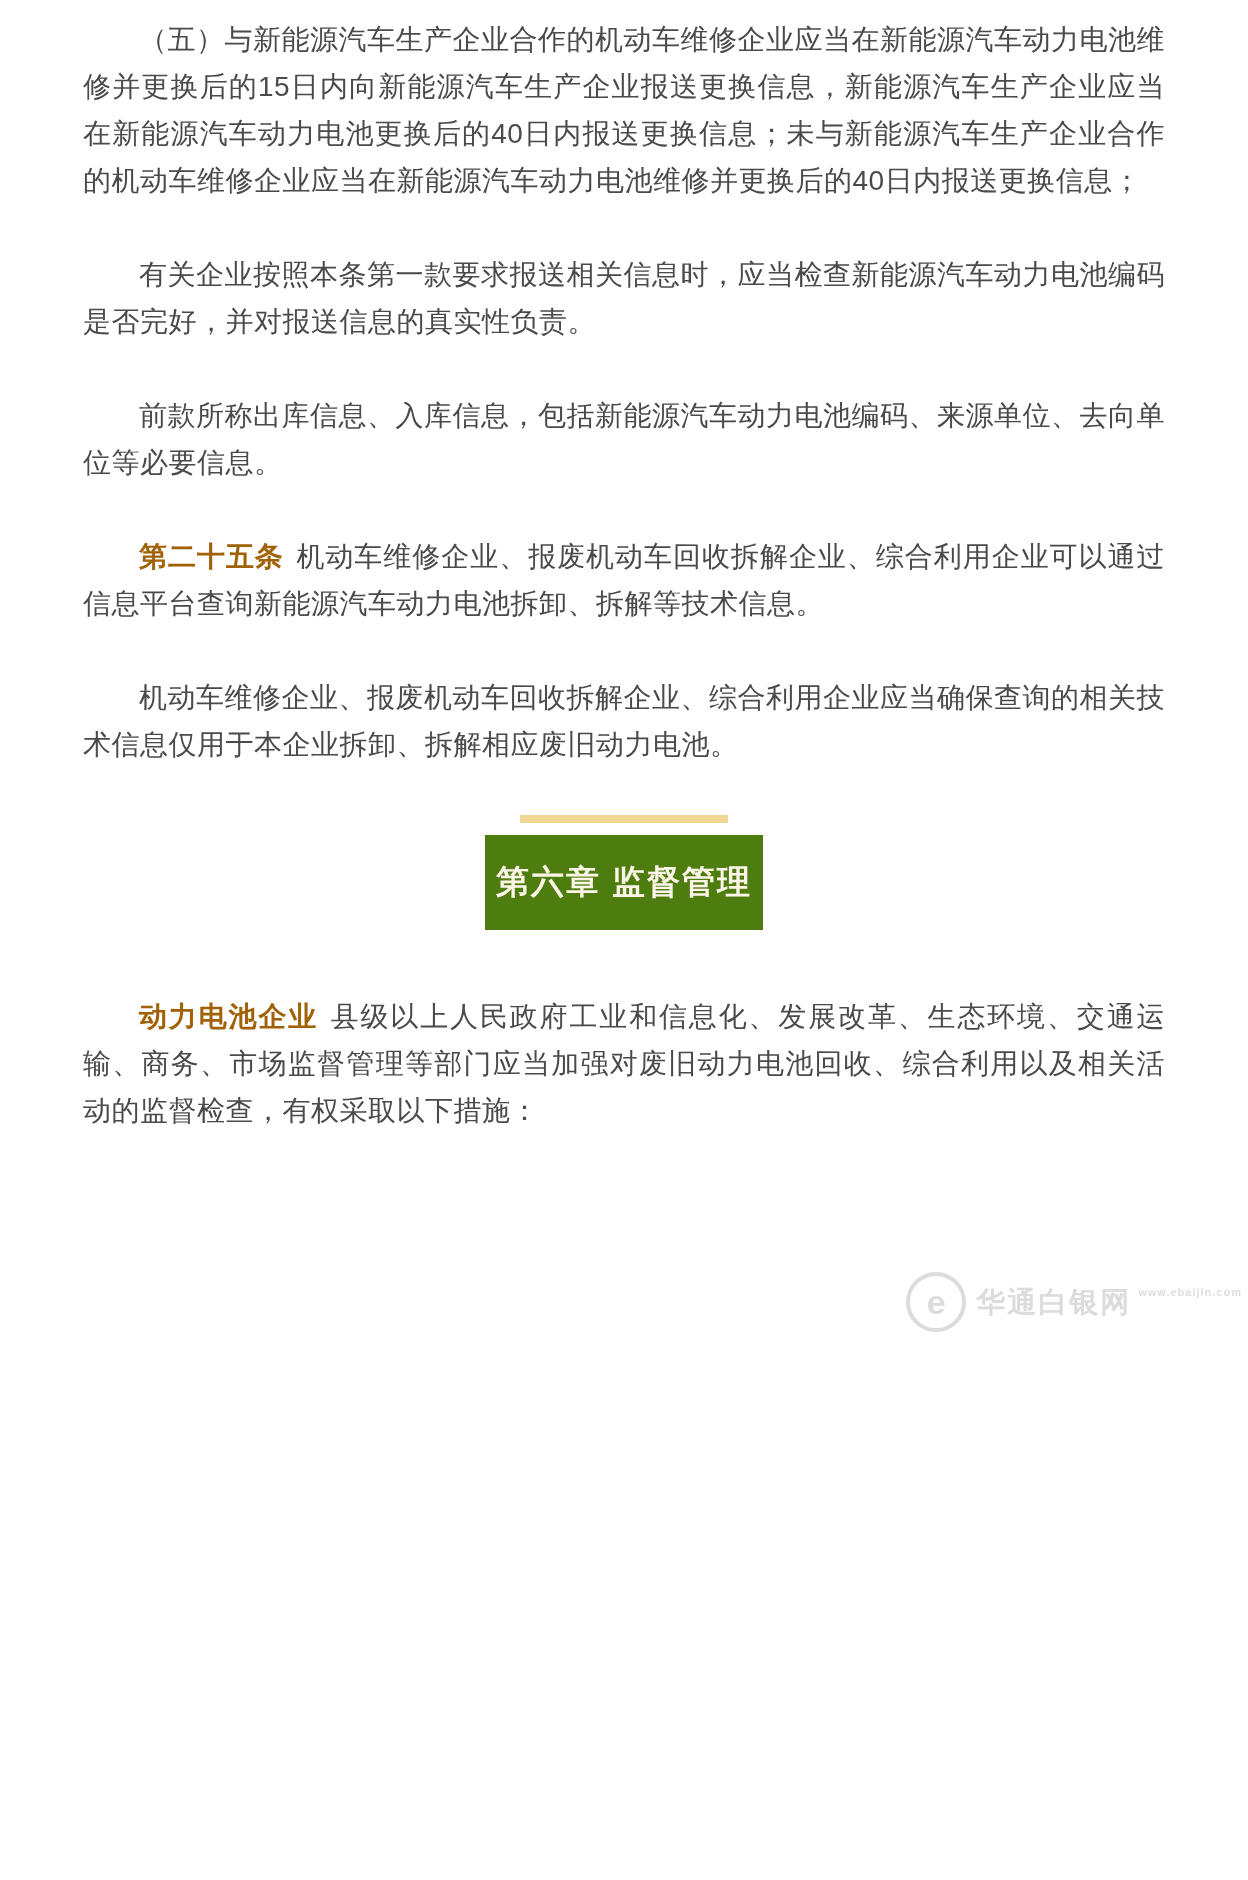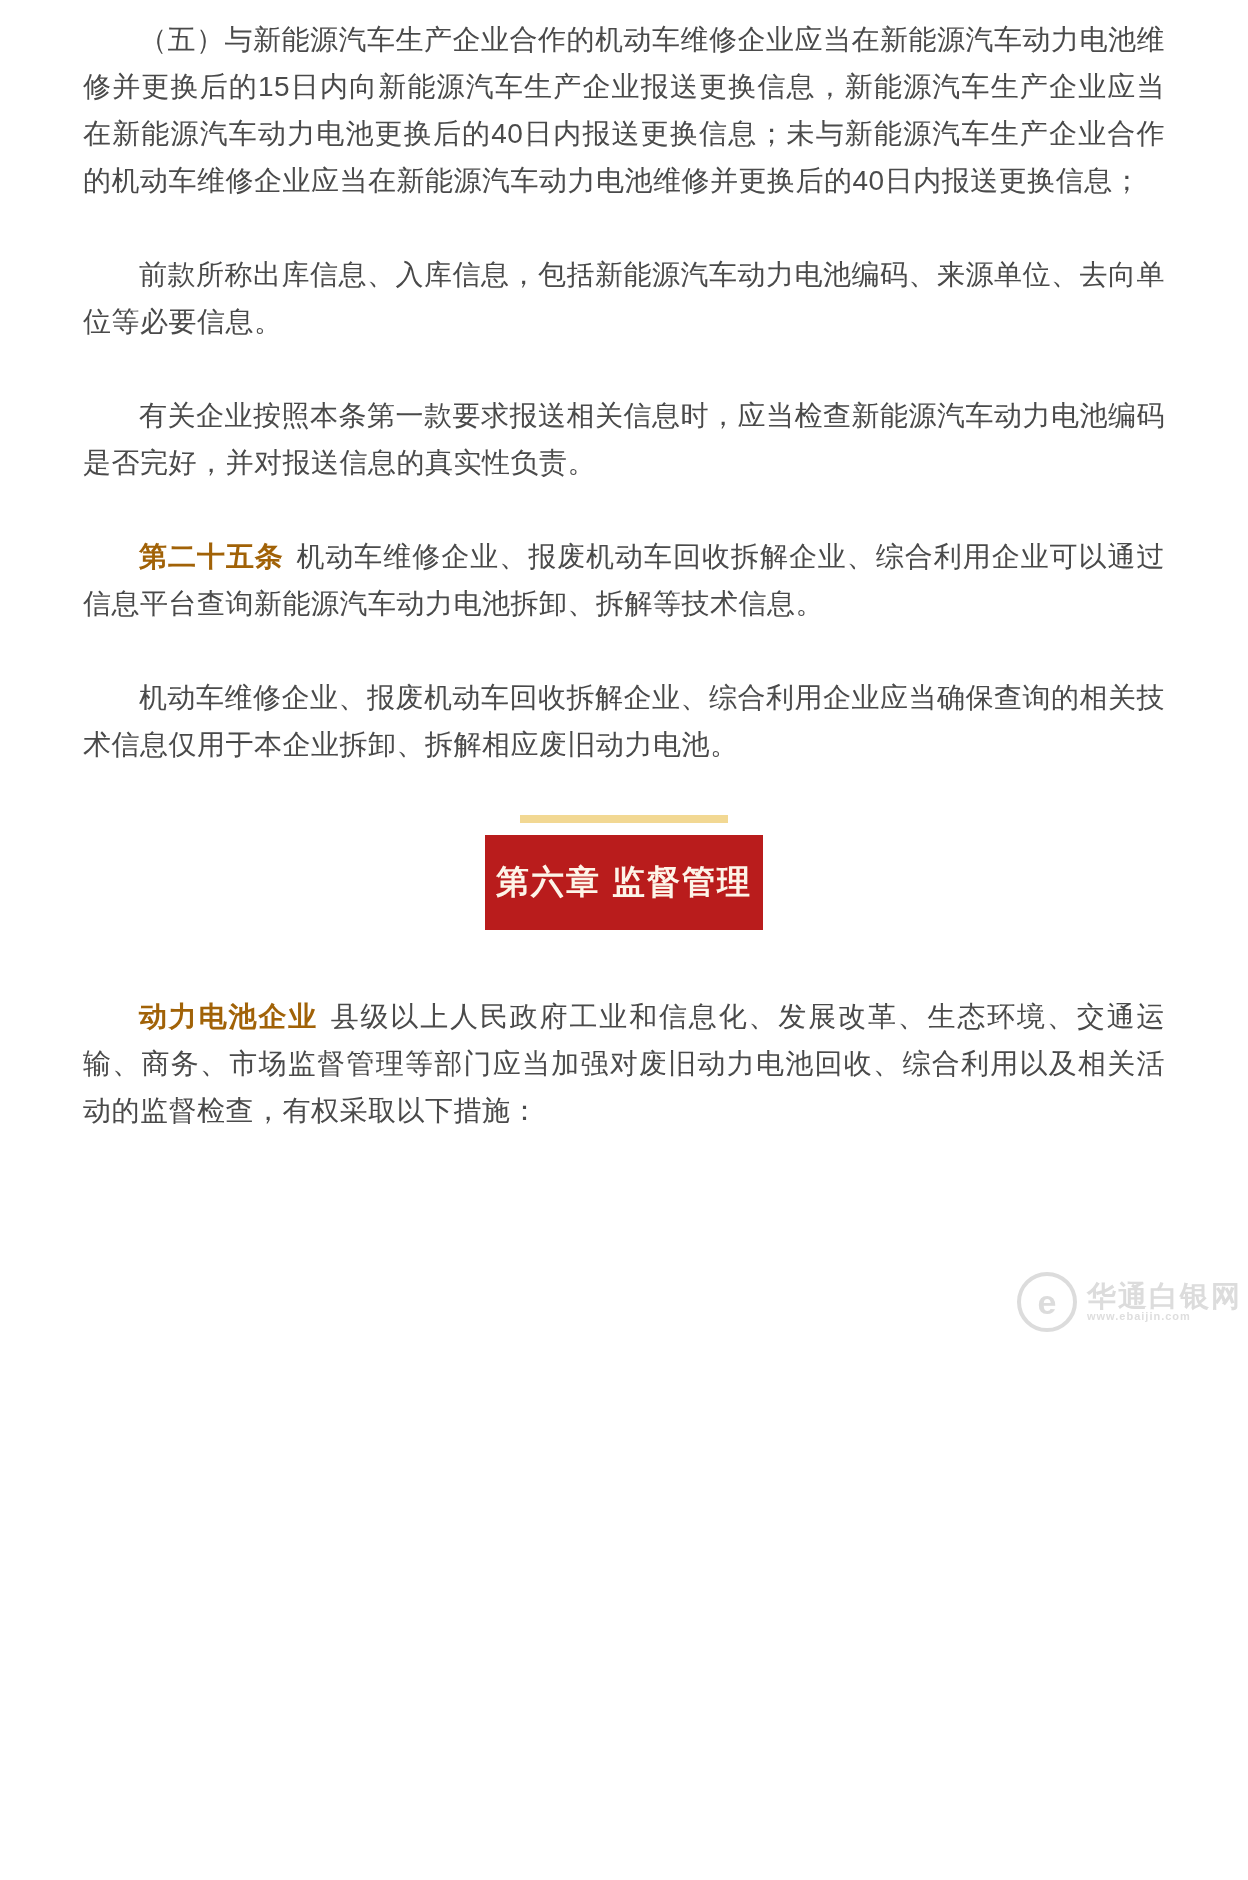--- a/index.html
+++ b/index.html
@@ -35,21 +35,21 @@
     flex-direction:column;
     align-items:center;
   }
   .chapter-bar{
     width:208px;height:8px;
     background:#f2d893;
     margin-bottom:12px;
   }
   .chapter-banner{
     width:278px;height:95px;
-    background:#b91c1c;
+    background:#4d7c0f;
     display:flex;align-items:center;justify-content:center;
   }
   .chapter-banner span{
     color:#fdf4e8;
     font-size:33px;
     font-weight:700;
     letter-spacing:2px;
   }
   .watermark{
     position:absolute;
@@ -61,21 +61,21 @@
   }
   .wm-logo{
     width:52px;height:52px;
     border:4px solid #dcdcdc;
     border-radius:50%;
     display:flex;align-items:center;justify-content:center;
     font-size:34px;font-weight:700;color:#dcdcdc;
     margin-right:10px;
     flex:0 0 auto;
   }
-  .wm-text{display:flex;flex-direction:column;line-height:1.05;}
+  .wm-text{display:flex;flex-direction:row;line-height:1.05;gap:7px;}
   .wm-title{
     font-size:29px;
     font-weight:700;
     letter-spacing:2px;
     color:#dcdcdc;
   }
   .wm-url{
     font-size:11px;
     font-weight:700;
     letter-spacing:1px;
@@ -86,23 +86,23 @@
 <body>
 
 <div class="page">
   <div class="content">
 
     <p class="para"><span>（五）与新能源汽车生产企业合作的机动车维修企业应当在新能源汽车动力电池维修并更换后的15日内向新能源汽车生产企业报送更换信息，新能源汽车生产企业应当在新能源汽车动力电池更换后的40日内报送更换信息；未与新能源汽车生产企业合作的机动车维修企业应当在新能源汽车动力电池维修并更换后的40日内报送更换信息；</span></p>
 
 
 
 
+    <p class="para"><span>有关企业按照本条第一款要求报送相关信息时，应当检查新能源汽车动力电池编码是否完好，并对报送信息的真实性负责。</span></p>
+
     <p class="para"><span>前款所称出库信息、入库信息，包括新能源汽车动力电池编码、来源单位、去向单位等必要信息。</span></p>
-
-    <p class="para"><span>有关企业按照本条第一款要求报送相关信息时，应当检查新能源汽车动力电池编码是否完好，并对报送信息的真实性负责。</span></p>
 
     <p class="para"><span class="lead">第二十五条</span><span>机动车维修企业、报废机动车回收拆解企业、综合利用企业可以通过信息平台查询新能源汽车动力电池拆卸、拆解等技术信息。</span></p>
 
     <p class="para"><span>机动车维修企业、报废机动车回收拆解企业、综合利用企业应当确保查询的相关技术信息仅用于本企业拆卸、拆解相应废旧动力电池。</span></p>
 
 
     <div class="chapter">
       <div class="chapter-bar"></div>
       <div class="chapter-banner">
         <span>第六章 监督管理</span>

